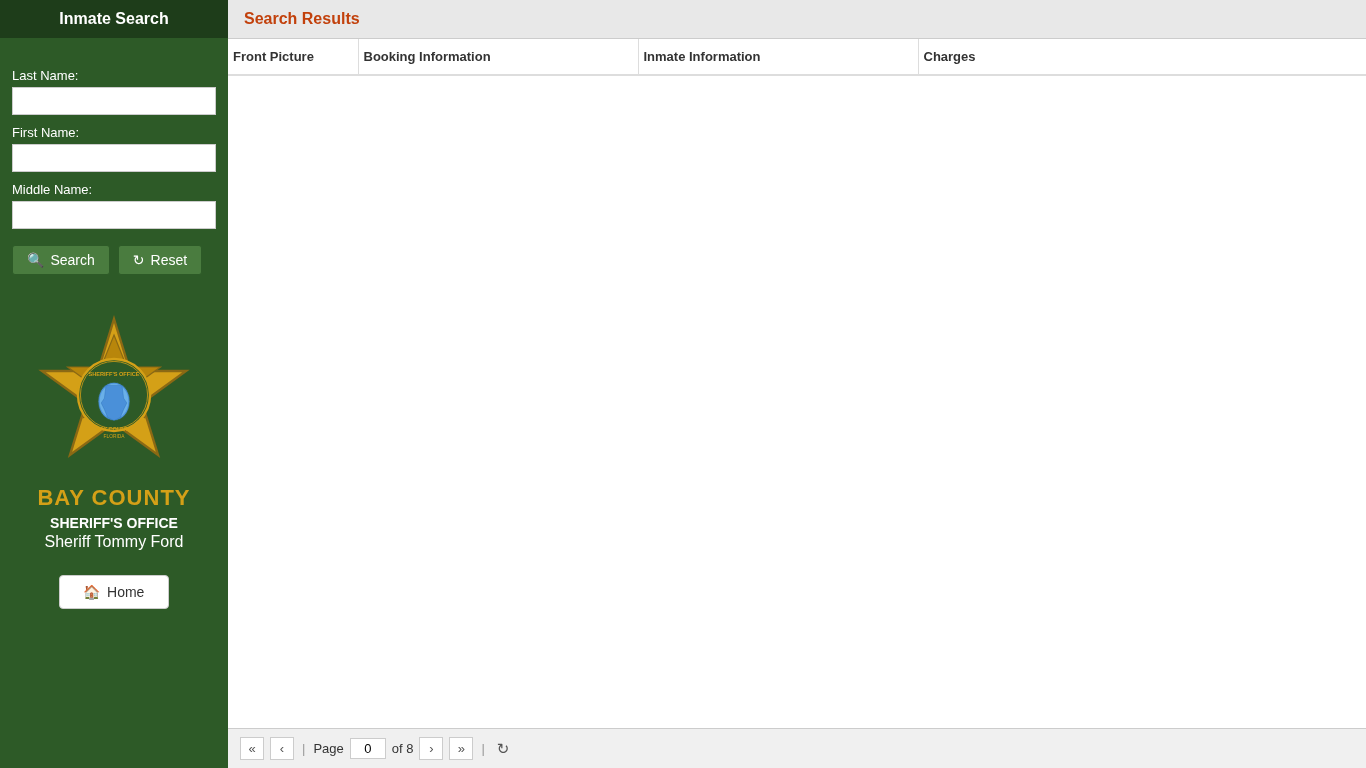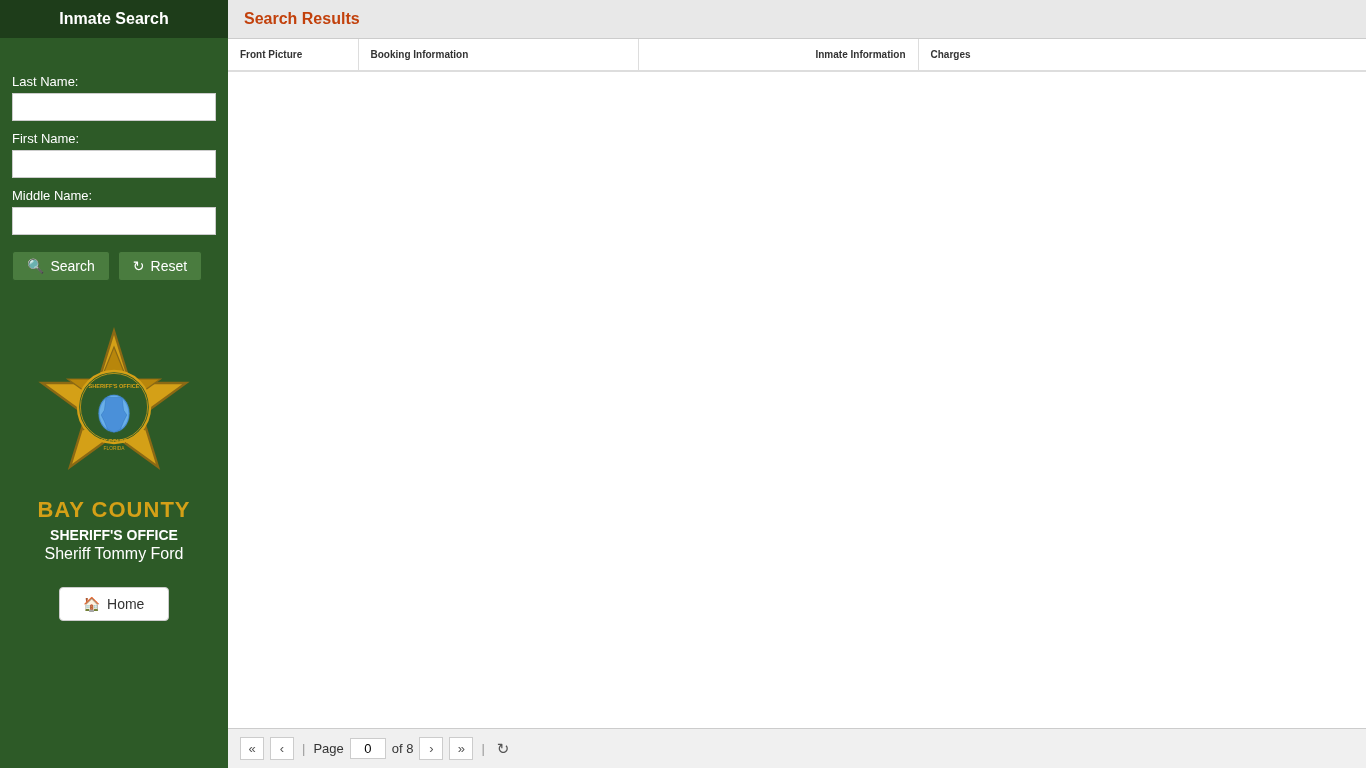--- a/index.html
+++ b/index.html
@@ -20,21 +20,21 @@
       width: 100%;
       background-color: #1e3d1a;
       text-align: center;
       font-size: 16px;
       font-weight: bold;
       color: white;
       padding: 10px 8px;
     }
     #search-form {
       width: 100%;
-      padding: 26px 12px;
+      padding: 20px 12px;
     }
     .field-label {
       font-size: 13px;
       color: white;
       margin-bottom: 4px;
       margin-top: 10px;
       display: block;
     }
     .text-input {
       width: 100%;
@@ -148,31 +148,31 @@
     table {
       width: 100%;
       border-collapse: collapse;
       table-layout: fixed;
     }
     thead tr {
       background: white;
     }
     th {
       text-align: left;
-      padding: 10px 12px;
-      font-size: 10px;
+      padding: 10px 5px;
+      font-size: 13px;
       font-weight: bold;
       color: #333;
       border-bottom: 2px solid #ddd;
       border-right: 1px solid #ddd;
     }
     th:last-child { border-right: none; }
     .col-front { width: 130px; }
     .col-booking { width: 280px; }
-    .col-inmate { width: 280px; text-align: right; }
+    .col-inmate { width: 280px; }
     .col-charges { width: auto; }
 
     
     #pagination {
       background: #f0f0f0;
       border-top: 1px solid #ccc;
       padding: 8px 12px;
       display: flex;
       align-items: center;
       gap: 6px;

